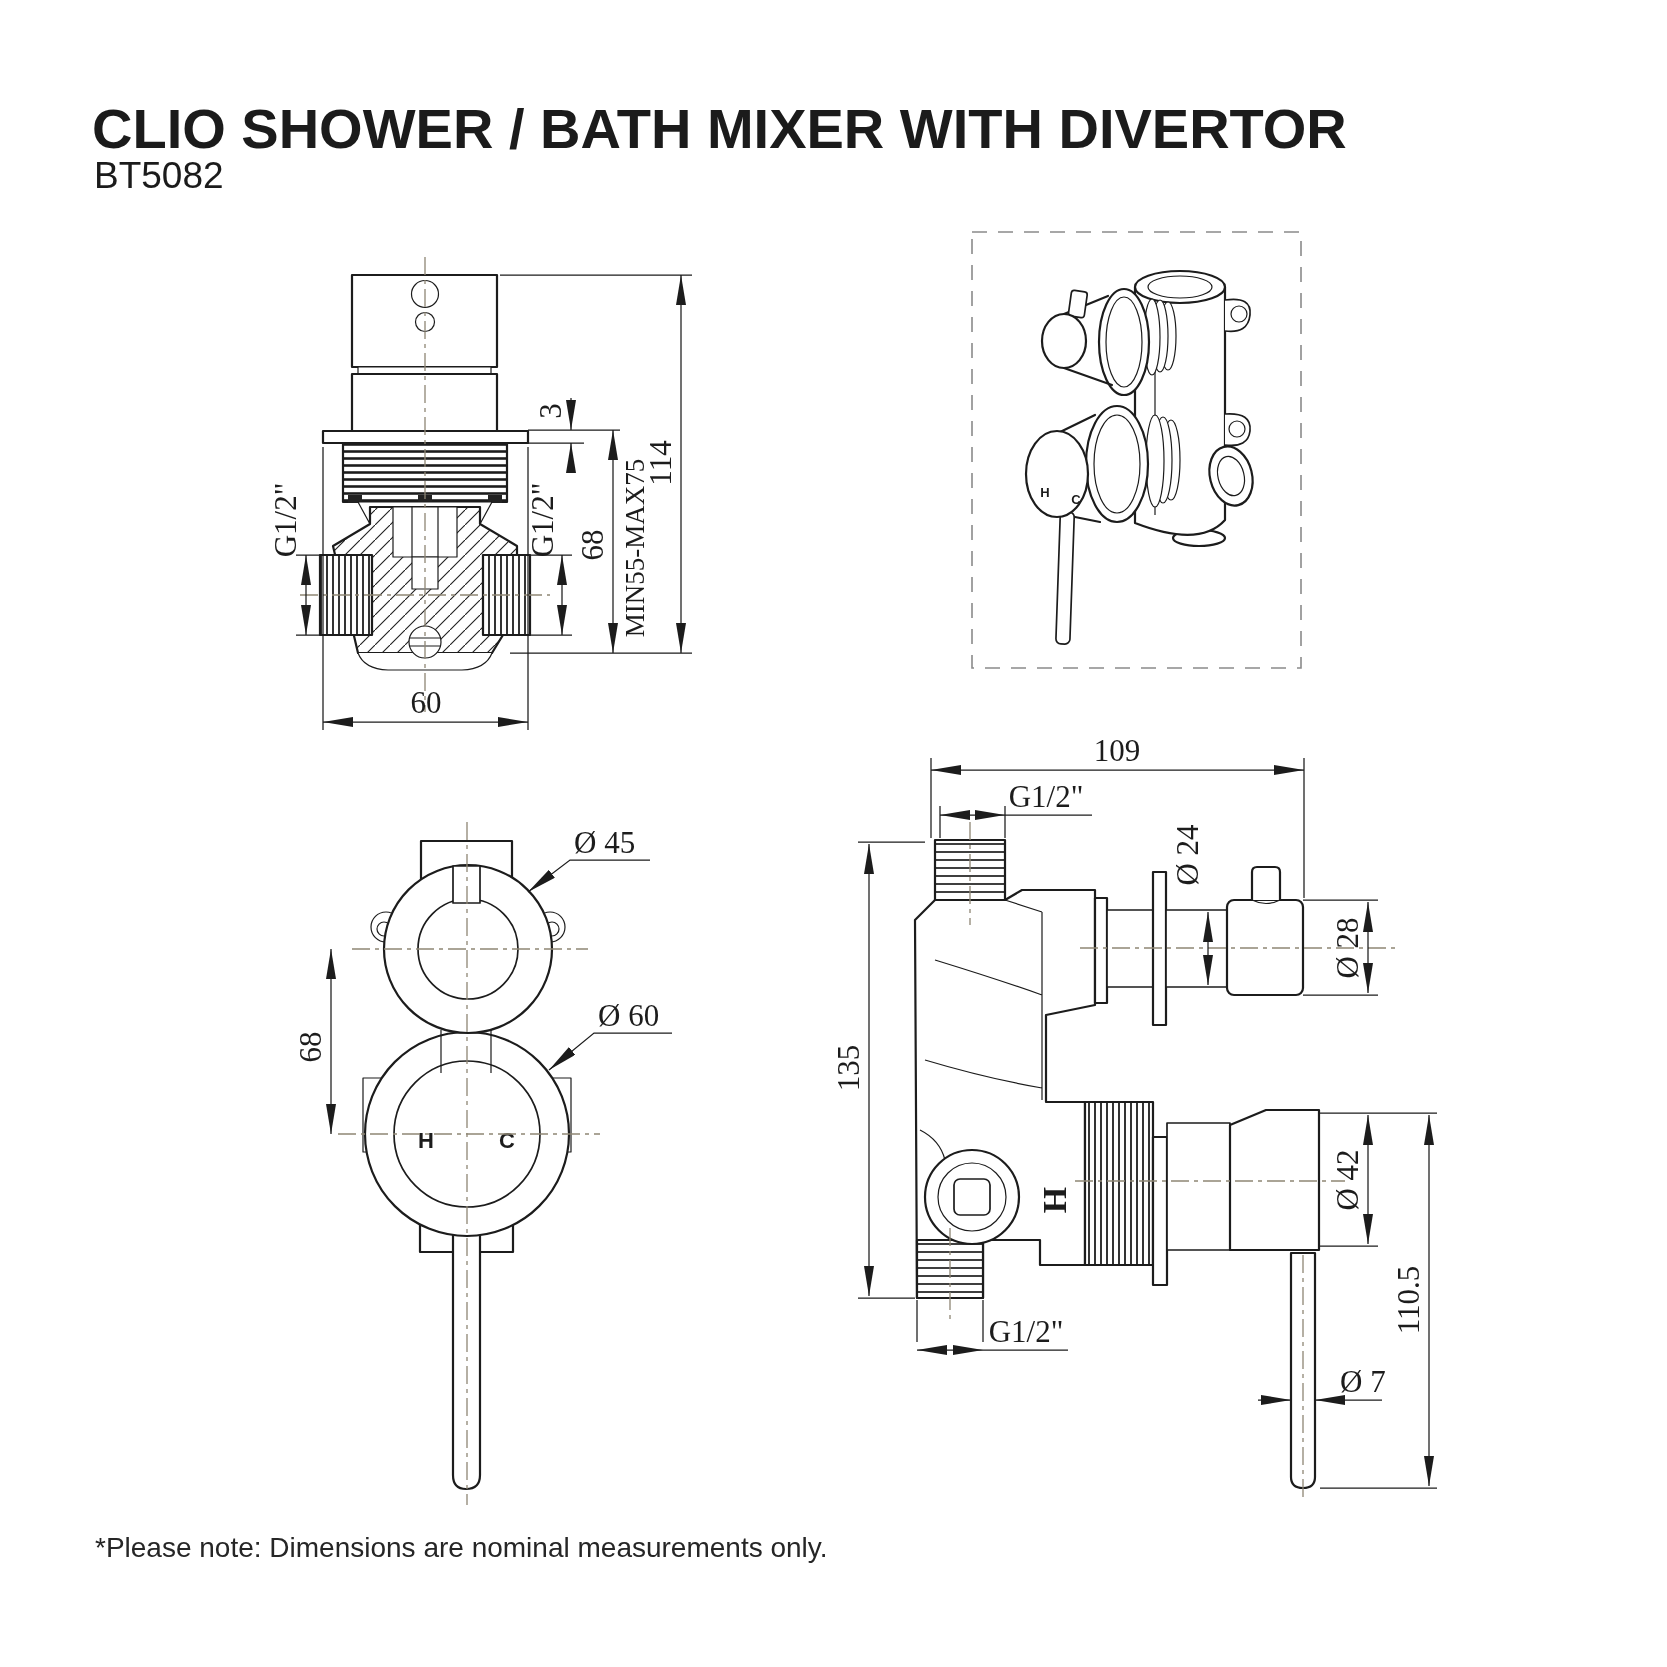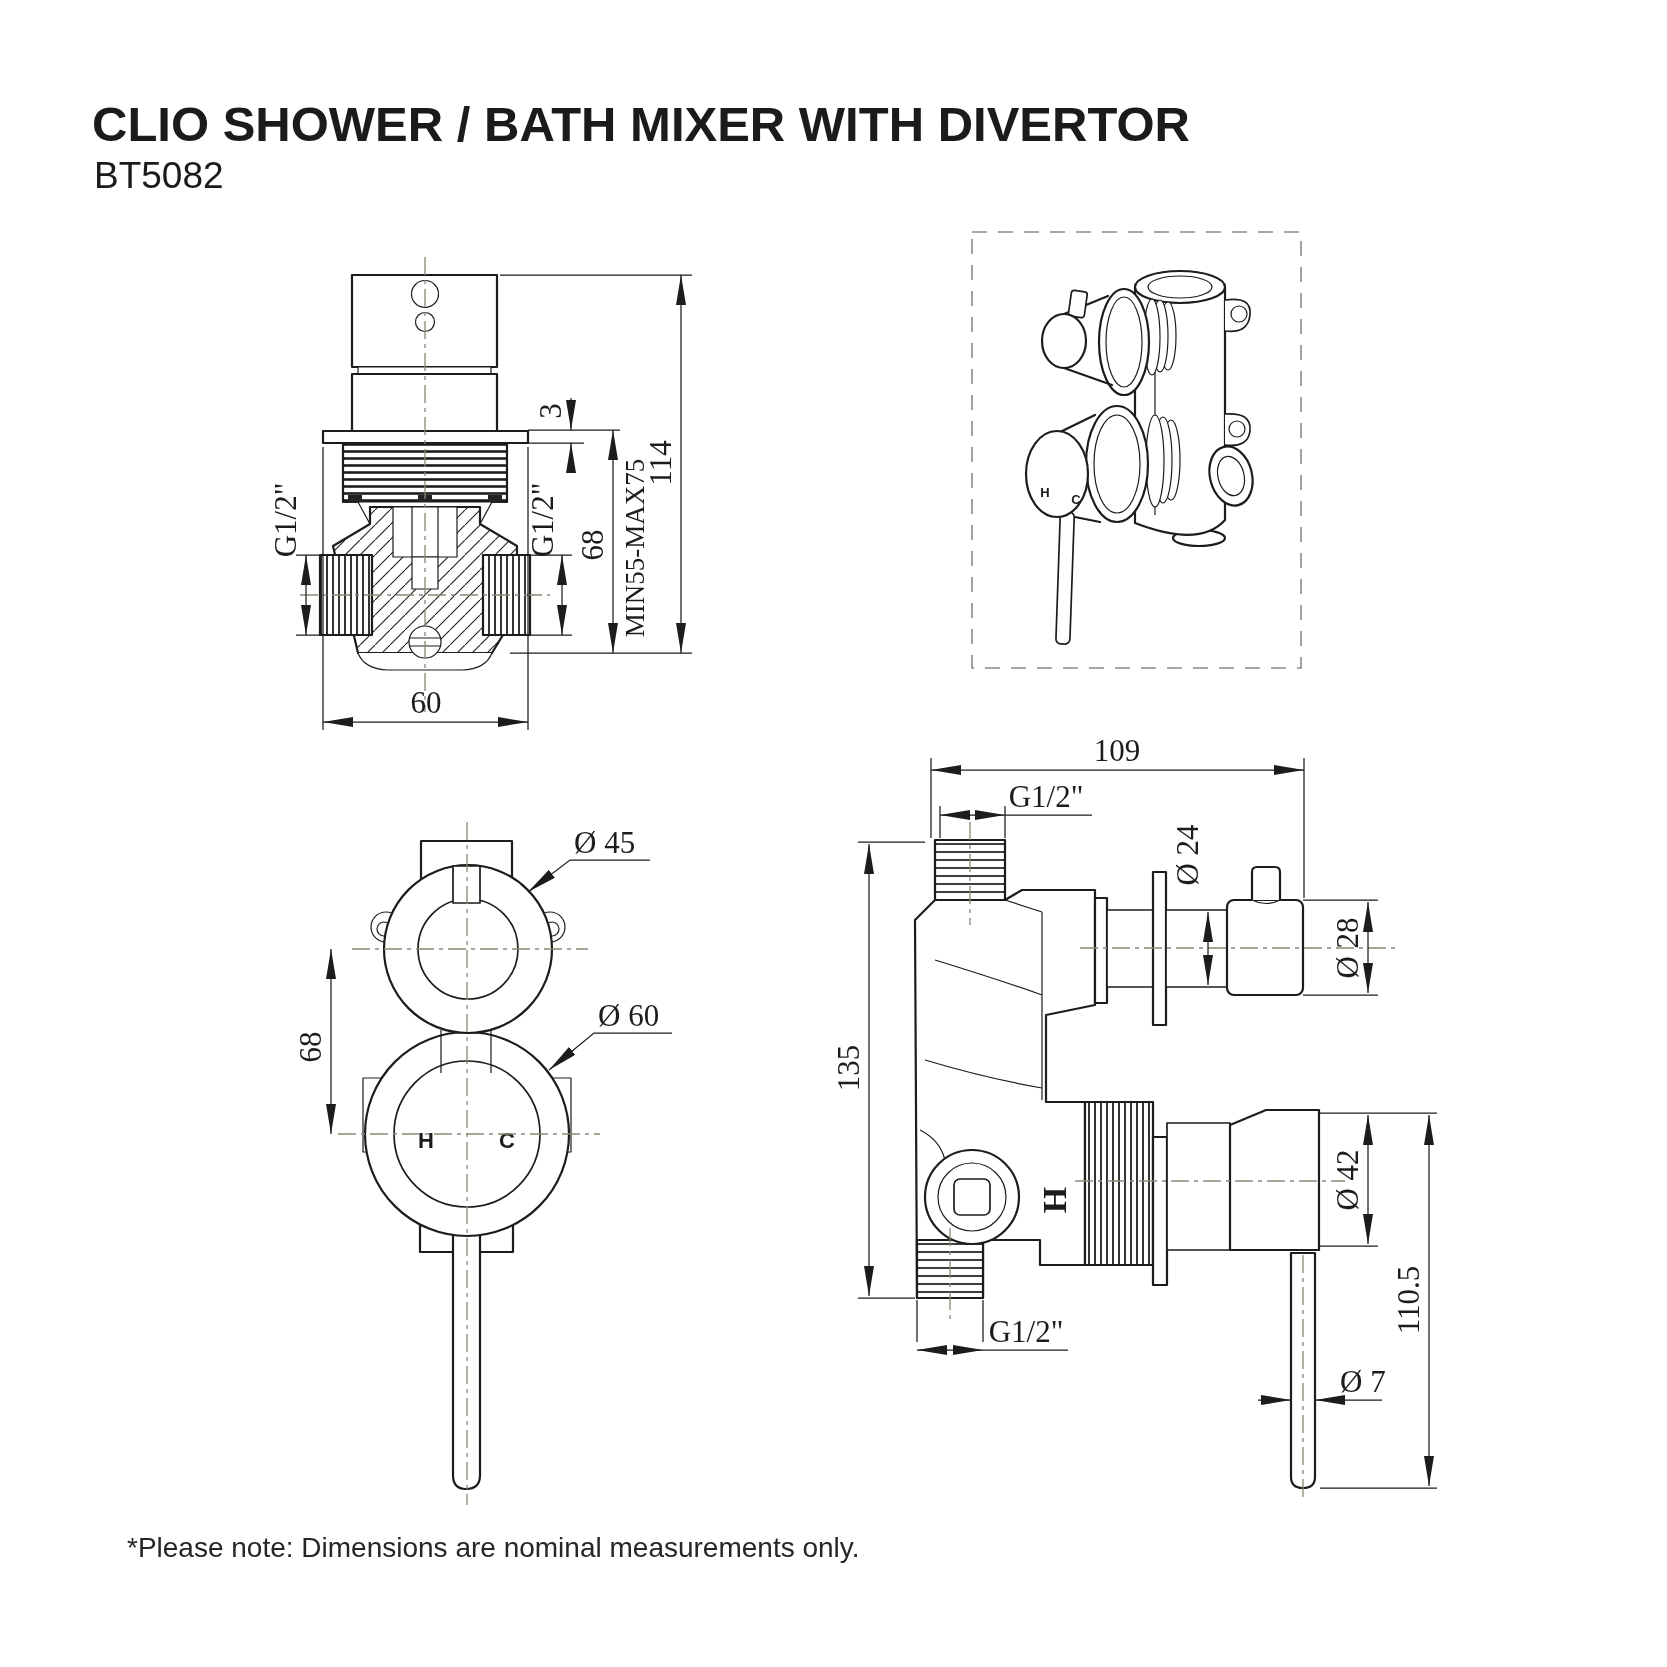--- a/index.html
+++ b/index.html
@@ -1,23 +1,23 @@
 <!DOCTYPE html>
 <html style="--line: #1c1c1c; --centerline: #8e8674; --dashed-box: #8a8a8a; --background: #ffffff;"><head>
 <meta charset="utf-8">
 <style>
   :root{
     --line:#1c1c1c; --centerline:#8e8674; --dashed-box:#8a8a8a; --background:#ffffff;
   }
   html,body{margin:0;padding:0;background:#fff;}
   .page{position:relative;width:1667px;height:1667px;background:var(--background);overflow:hidden;
         font-family:"Liberation Sans",sans-serif;}
-  .title{position:absolute;left:92px;top:96px;font-size:49px;font-weight:700;color:#1b1b1b;letter-spacing:0px;white-space:nowrap;}
+  .title{position:absolute;left:92px;top:96px;font-size:56px;font-weight:700;color:#1b1b1b;letter-spacing:0px;white-space:nowrap;}
   .model{position:absolute;left:94px;top:155px;font-size:37px;font-weight:400;color:#1b1b1b;}
-  .footnote{position:absolute;left:95px;top:1532px;font-size:28px;font-weight:400;color:#262626;margin-left:32px;}
+  .footnote{position:absolute;left:95px;top:1532px;font-size:28px;font-weight:400;color:#262626;}
   svg.sheet{position:absolute;left:0;top:0;}
   
   .o2{stroke:var(--line);stroke-width:2.2;fill:none;stroke-linejoin:round;stroke-linecap:round;}
   .o15{stroke:var(--line);stroke-width:1.7;fill:none;stroke-linejoin:round;}
   .o1{stroke:var(--line);stroke-width:1.2;fill:none;stroke-linejoin:round;}
   .fw{fill:#ffffff;}
   .dk{fill:#222222;stroke:none;}
   .dim{stroke:var(--line);stroke-width:1.25;fill:none;}
   .cl{stroke:var(--centerline);stroke-width:1.3;fill:none;stroke-dasharray:18 5 4 5;}
   .dash-box{stroke:var(--dashed-box);stroke-width:1.6;fill:none;stroke-dasharray:15 11;}

